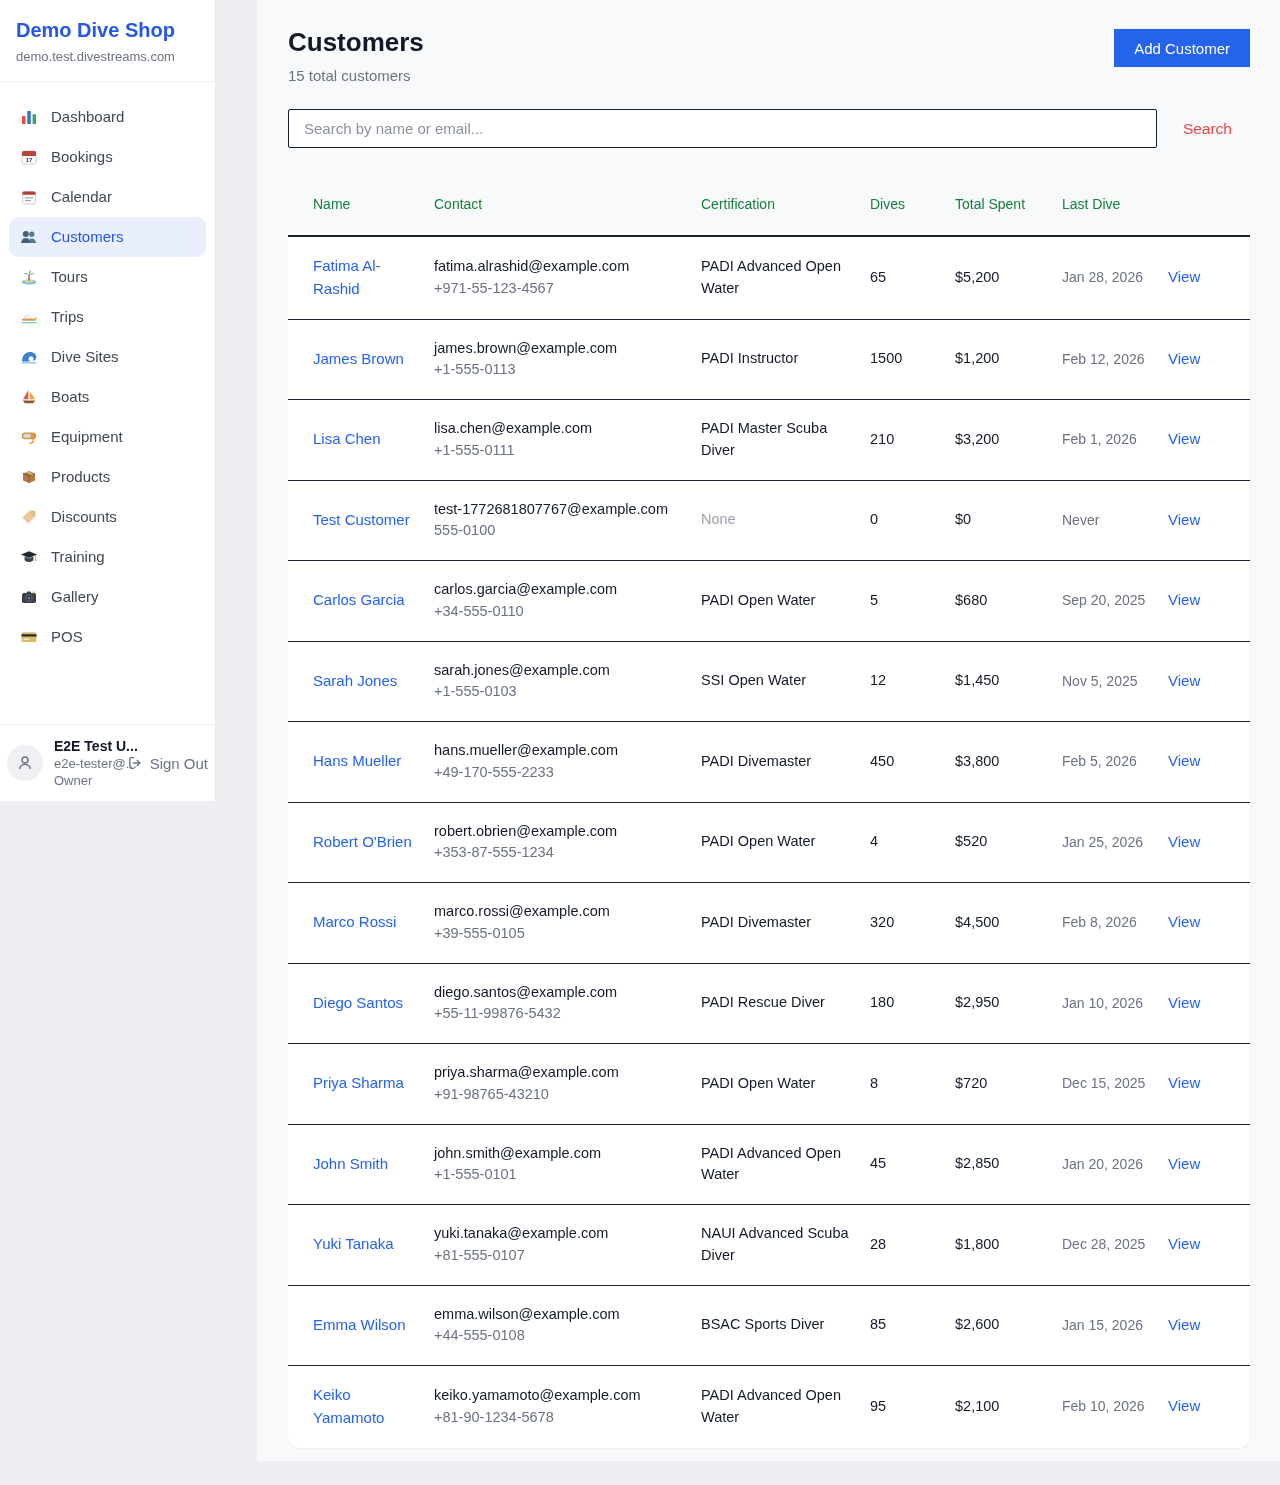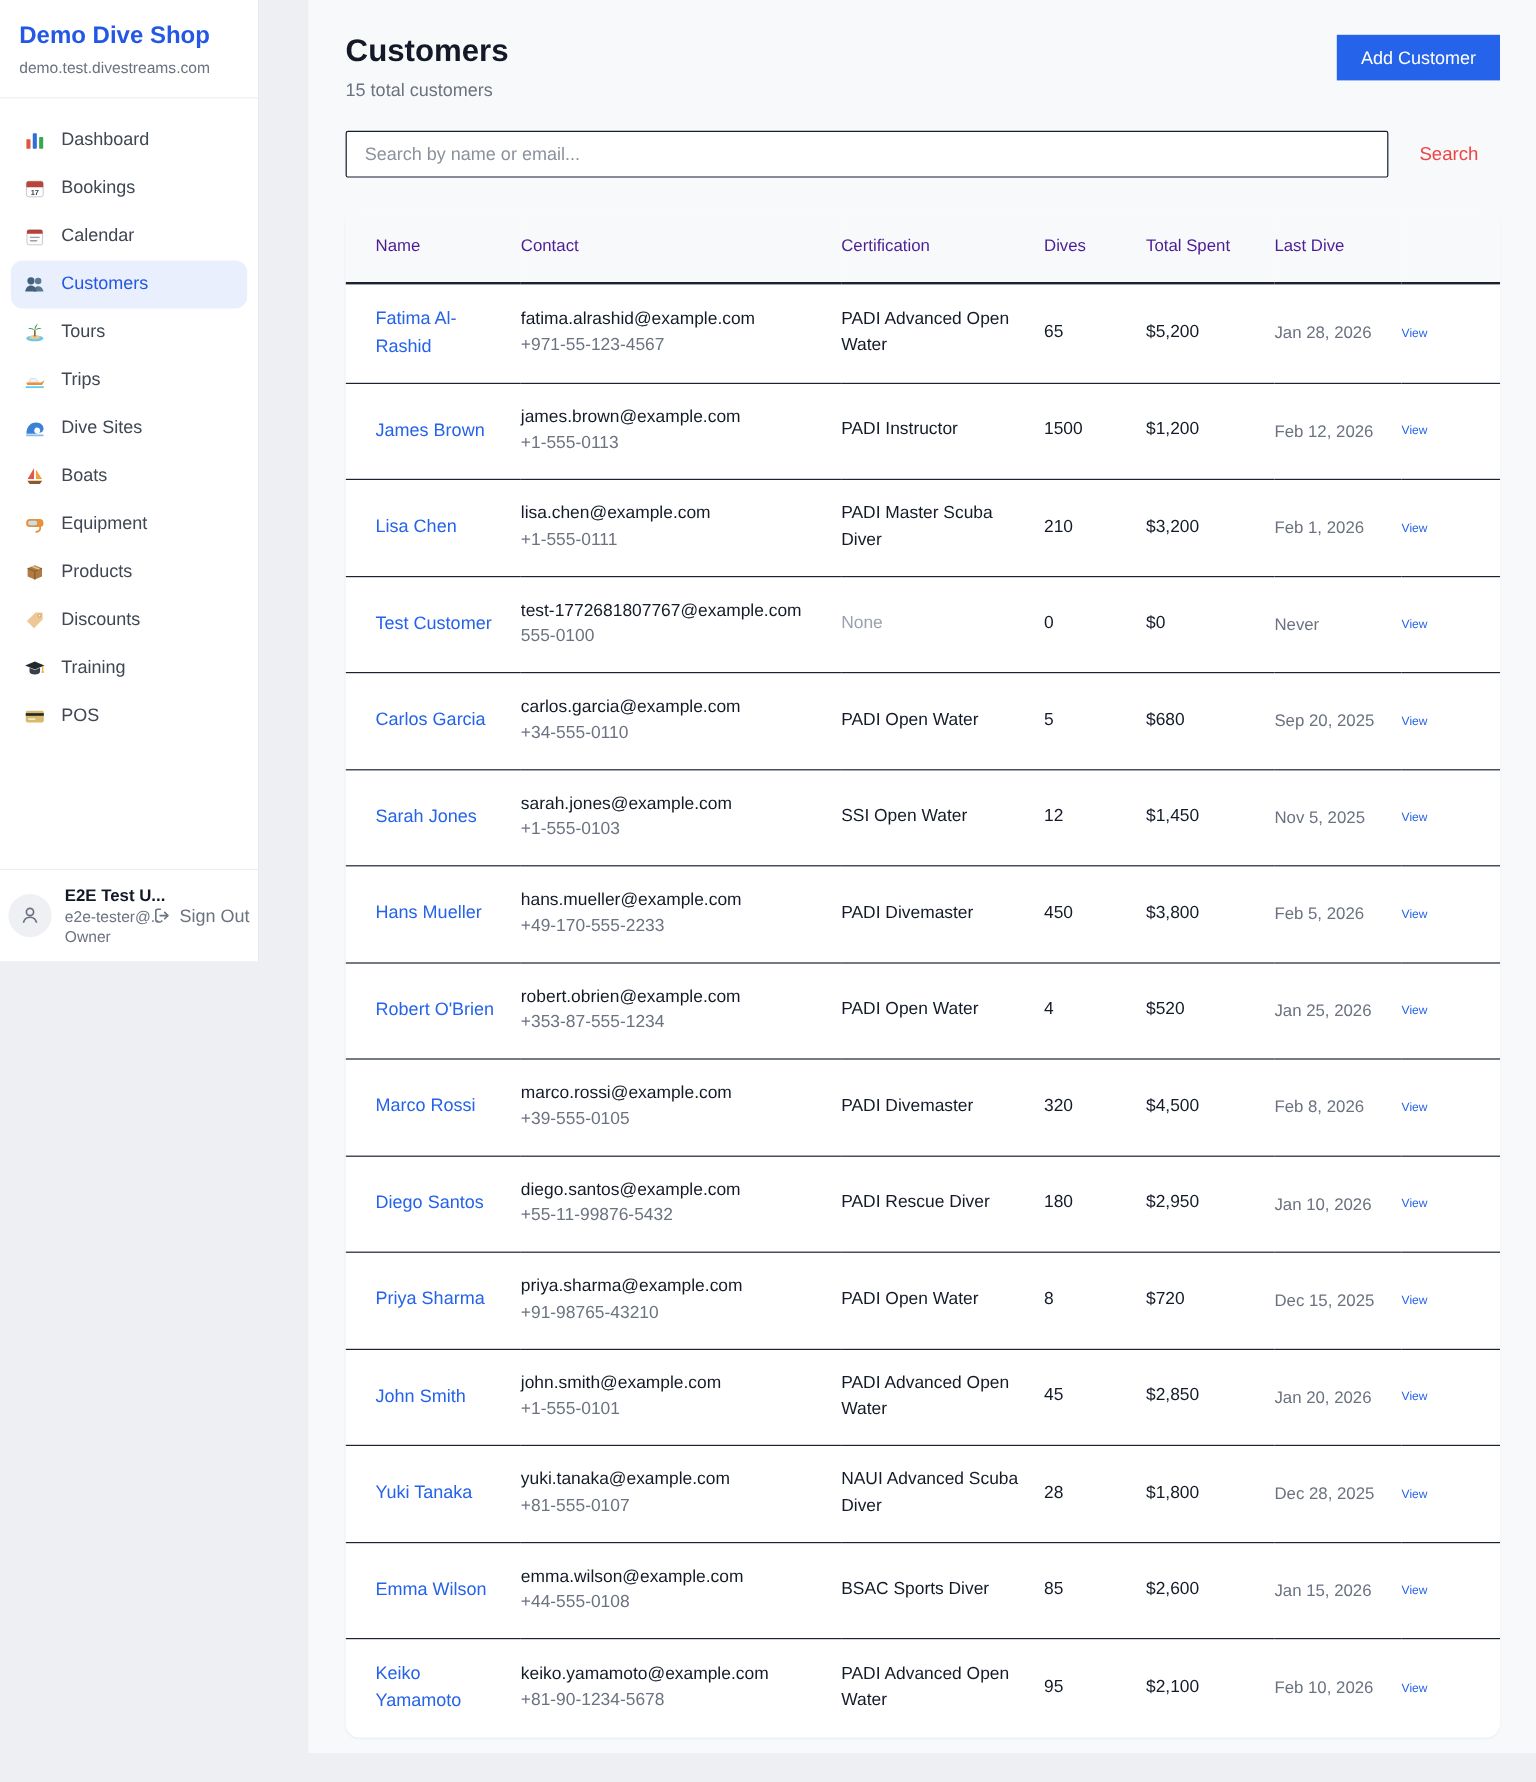--- a/index.html
+++ b/index.html
@@ -80,38 +80,38 @@
     padding:0 18px 0 26px; cursor:pointer;
   }
   
   .table-card {
     margin-top:26px; background:#ffffff; border-radius:12px;
     overflow:hidden; box-shadow:0 1px 2px rgba(16,24,40,.05);
   }
   table { width:100%; border-collapse:collapse; table-layout:fixed; }
   thead th {
     background:#f8f9fb; text-align:left; font-weight:400;
-    font-size:14px; color:#4c1d95; line-height:1.45;
+    font-size:14px; color:#15803d; line-height:1.45;
     padding:11px 12px 11px 0; height:62px; vertical-align:middle;
     border-bottom:2px solid #1b2331;
   }
   thead th:first-child { padding-left:25px; }
   tbody td {
     padding:18px 12px 18px 0; vertical-align:middle;
     font-size:14.5px; color:#141b28; line-height:1.5;
     border-bottom:1px solid #1b2331;
   }
   tbody td:first-child { padding-left:25px; }
   tbody tr:last-child td { border-bottom:none; }
   .cell-name a { color:#2563eb; font-size:15px; font-weight:500; text-decoration:none; }
   .email { color:#141b28; }
   .phone { color:#6b7280; }
   .muted { color:#9aa2ad; }
   .date { color:#6b7280; font-size:14px; }
-  .cell-view a { color:#2563eb; text-decoration:none; font-size:10px;margin-top:30px; }
+  .cell-view a { color:#2563eb; text-decoration:none; font-size:15px;margin-top:30px; }
 </style>
 </head>
 <body>
 
 <aside class="sidebar">
   <div class="brand">
     <div class="brand-name">Demo Dive Shop</div>
     <div class="brand-domain">demo.test.divestreams.com</div>
   </div>
   <nav class="menu">
@@ -229,20 +229,32 @@
       <div class="menu-item">
         <span class="icon">
           <svg viewBox="0 0 18 18">
             <path d="M9 3.2 17 6.6 9 10 1 6.6z" fill="#23272e"></path>
             <path d="M4.6 8.4v3.4c0 1.2 2 2.3 4.4 2.3s4.4-1.1 4.4-2.3V8.4L9 10.4z" fill="#3a4049"></path>
             <path d="M15.6 7v4" stroke="#e8b33c" stroke-width="1.2"></path>
             <circle cx="15.6" cy="11.9" r="1" fill="#e8b33c"></circle>
           </svg>
         </span>
         <span class="menu-label">Training</span>
+      </div>
+      <div class="menu-item">
+        <span class="icon">
+          <svg viewBox="0 0 18 18">
+            <path d="M6.4 5.2 7.4 3.6h3l1 1.6z" fill="#3a4049"></path>
+            <rect x="2" y="5" width="14" height="10" rx="1.8" fill="#3a4049"></rect>
+            <circle cx="9" cy="10" r="3.2" fill="#23272e" stroke="#7b828c" stroke-width="0.8"></circle>
+            <circle cx="9" cy="10" r="1.5" fill="#5b84a8"></circle>
+            <path d="m13.7 2.6.5 1.2 1.3.5-1.3.5-.5 1.3-.5-1.3-1.2-.5 1.2-.5z" fill="#f2c14e"></path>
+          </svg>
+        </span>
+        <span class="menu-label">Gallery</span>
       </div>
       <div class="menu-item">
         <span class="icon">
           <svg viewBox="0 0 18 18">
             <rect x="1.5" y="4.2" width="15" height="9.8" rx="1.6" fill="#d9b96a"></rect>
             <rect x="1.5" y="6.3" width="15" height="2.2" fill="#23272e"></rect>
             <rect x="3.5" y="10.6" width="6" height="1.3" fill="#f5ecd2"></rect>
           </svg>
         </span>
         <span class="menu-label">POS</span>

